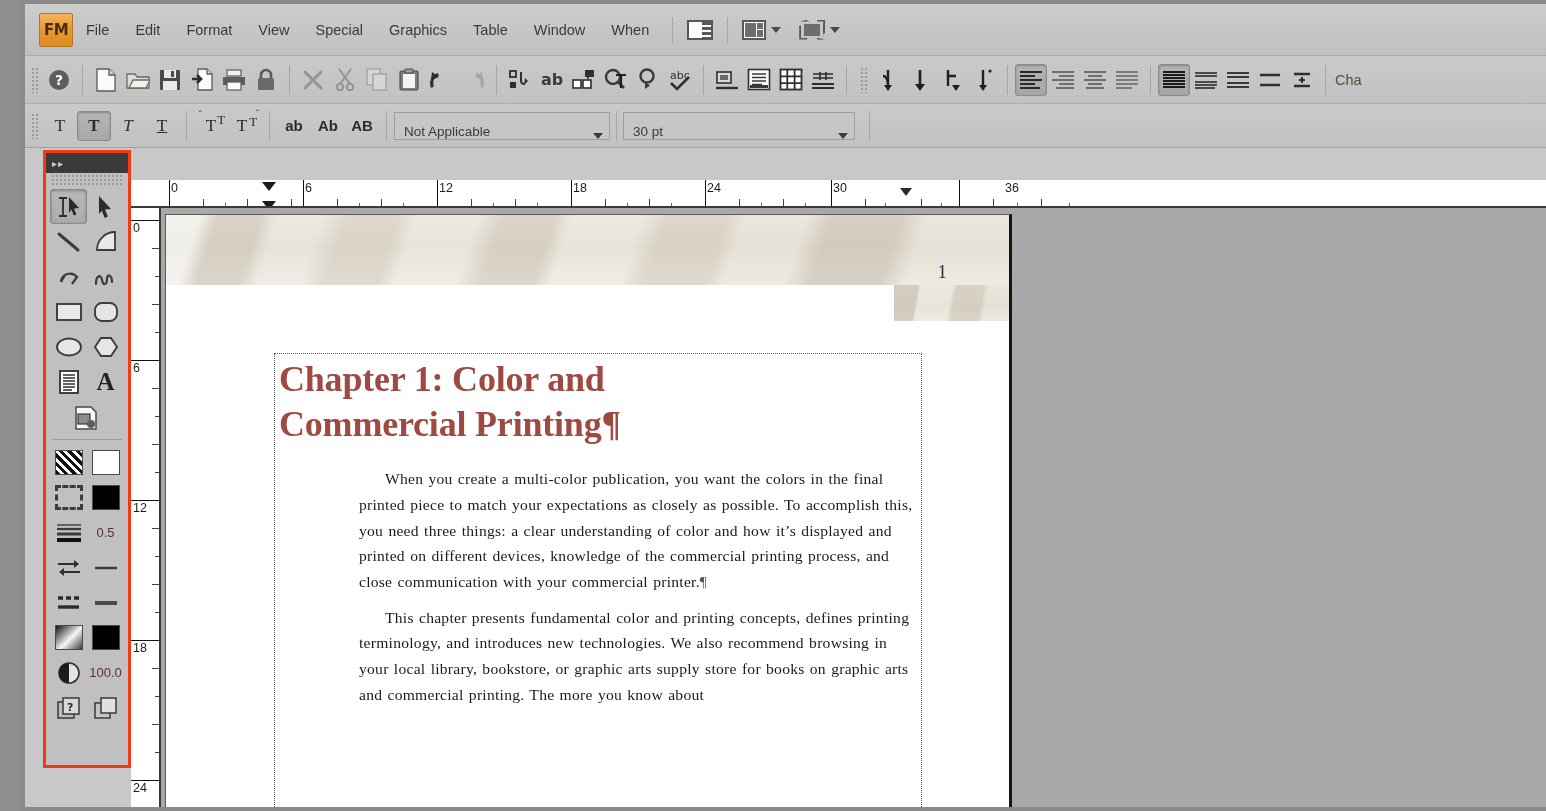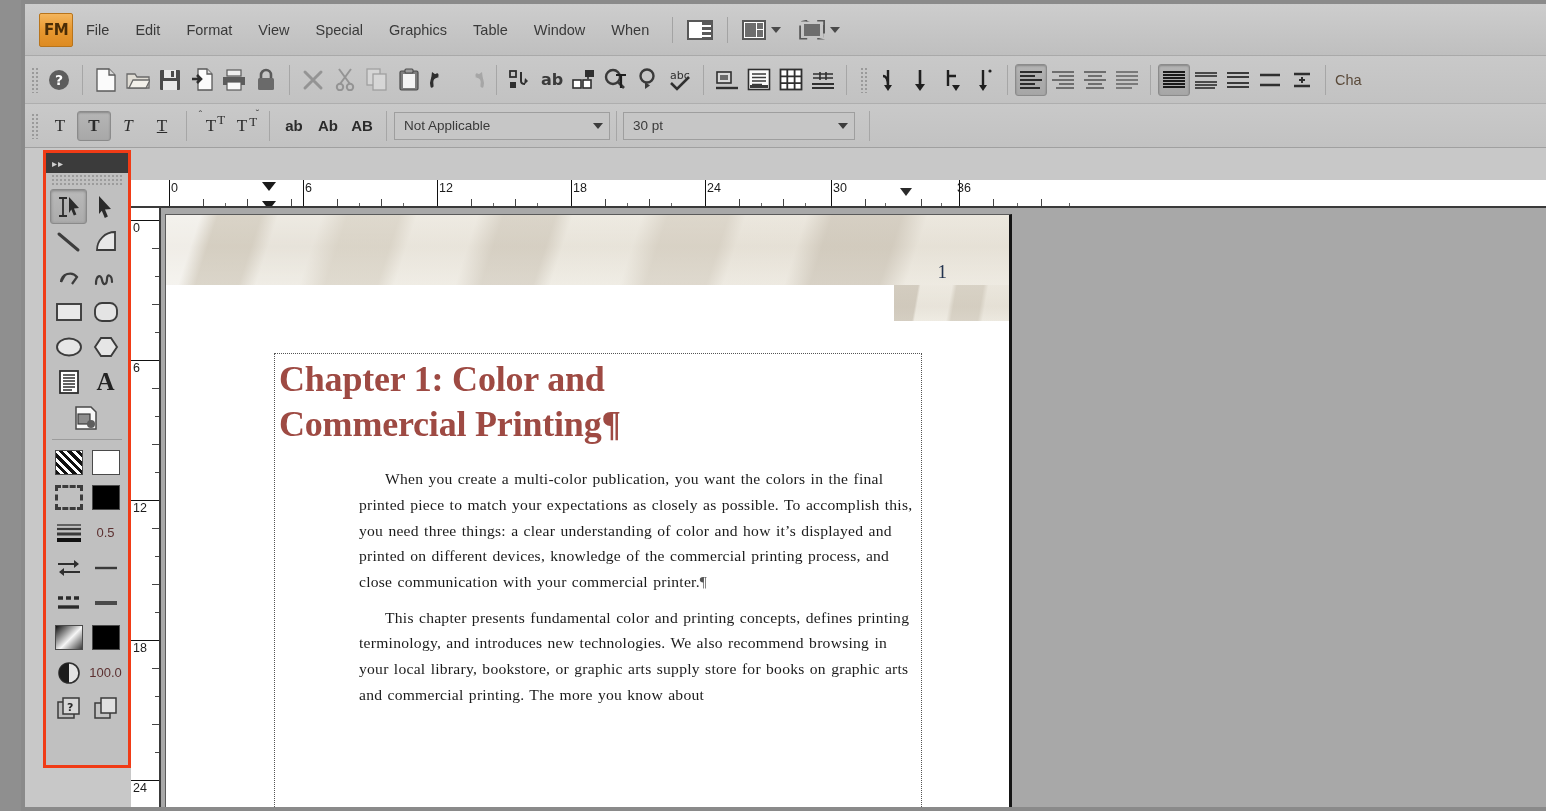--- a/index.html
+++ b/index.html
@@ -127,21 +127,21 @@
   }
   .fbtn.sans { font-family: "Liberation Sans", sans-serif; font-size: 15px; font-weight: bold; }
   .fbtn.on {
     background: linear-gradient(to bottom,#b6b6b6,#a8a8a8);
     border: 1px solid #8b8b8b;
     box-shadow: inset 0 1px 2px rgba(0,0,0,.25);
   }
   .combo {
     height: 28px; flex: 0 0 auto;
     background: #c6c6c6; border: 1px solid #9e9e9e;
-    display: flex; align-items: center; justify-content: space-between;
+    display: flex; align-items: flex-end; justify-content: space-between;
     padding: 0 6px 0 9px; font-size: 13.5px; color: #3a3a3a;
     cursor: default;
   }
   .combo .cv { white-space: nowrap; }
   .combo .ca {
     width: 0; height: 0; margin-left: 10px;
     border-left: 5px solid transparent; border-right: 5px solid transparent;
     border-top: 6px solid #3c3c3c;
   }
 
@@ -645,21 +645,21 @@
       <div class="hr-lab" style="left:134px">6</div>
       <div class="hr-maj" style="left:268px"></div>
       <div class="hr-lab" style="left:268px">12</div>
       <div class="hr-maj" style="left:402px"></div>
       <div class="hr-lab" style="left:402px">18</div>
       <div class="hr-maj" style="left:536px"></div>
       <div class="hr-lab" style="left:536px">24</div>
       <div class="hr-maj" style="left:662px"></div>
       <div class="hr-lab" style="left:662px">30</div>
       <div class="hr-maj" style="left:790px"></div>
-      <div class="hr-lab" style="left:786px">36</div>
+      <div class="hr-lab" style="left:834px">36</div>
 
       <div class="hr-min" style="left:34px"></div>
         <div class="hr-tiny" style="left:56px"></div>
       <div class="hr-min" style="left:78px"></div>
         <div class="hr-tiny" style="left:100px"></div>
       <div class="hr-min" style="left:122px"></div>
       <div class="hr-min" style="left:168px"></div>
         <div class="hr-tiny" style="left:190px"></div>
       <div class="hr-min" style="left:212px"></div>
         <div class="hr-tiny" style="left:234px"></div>

